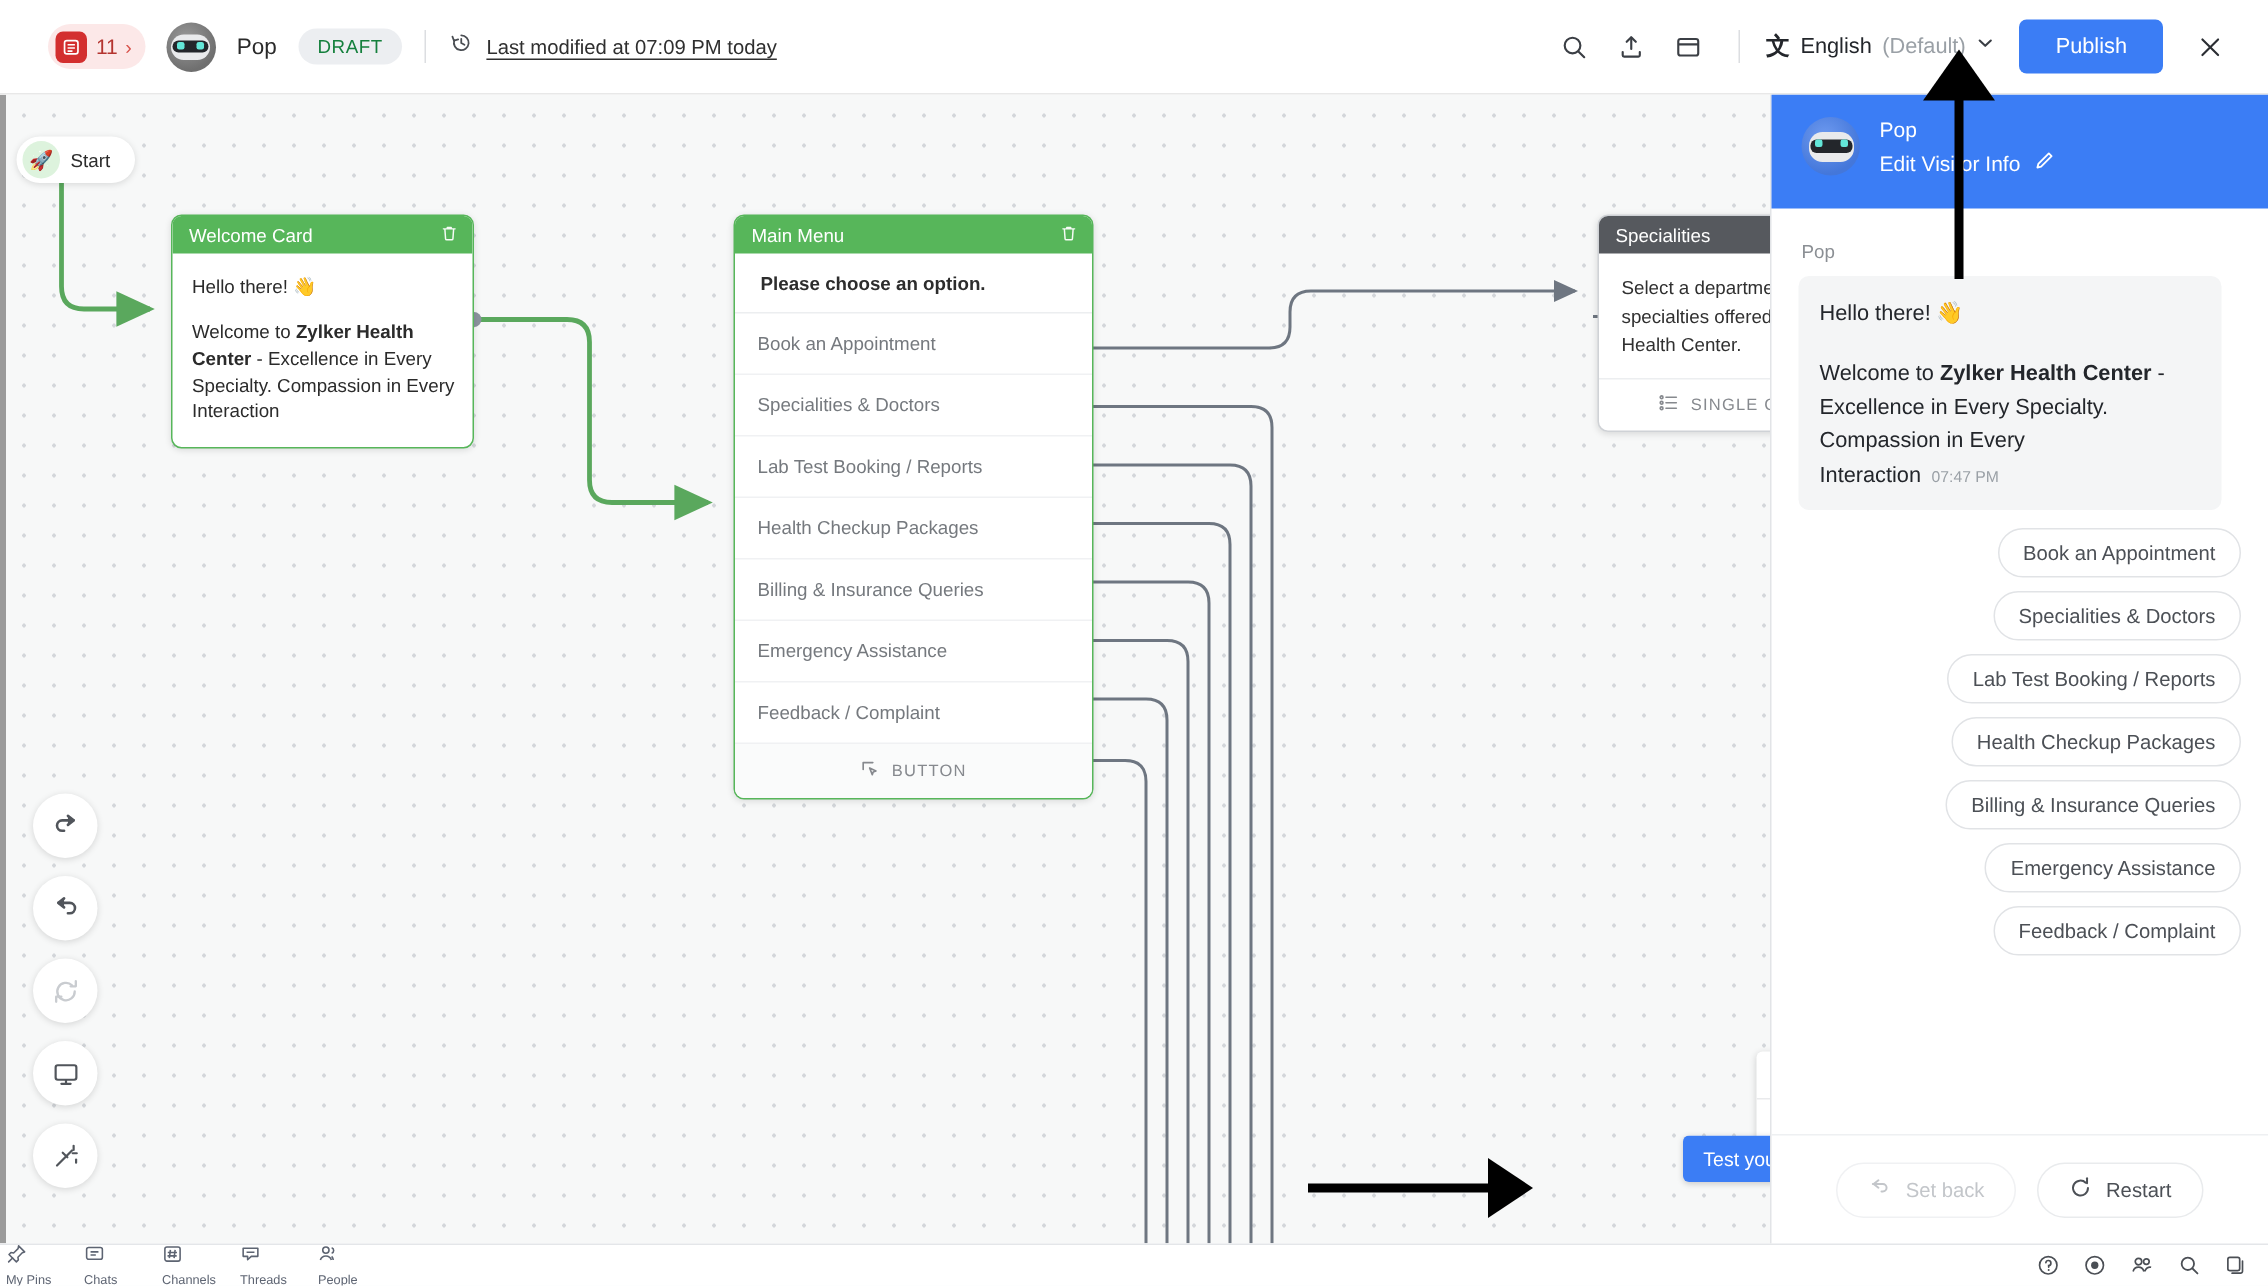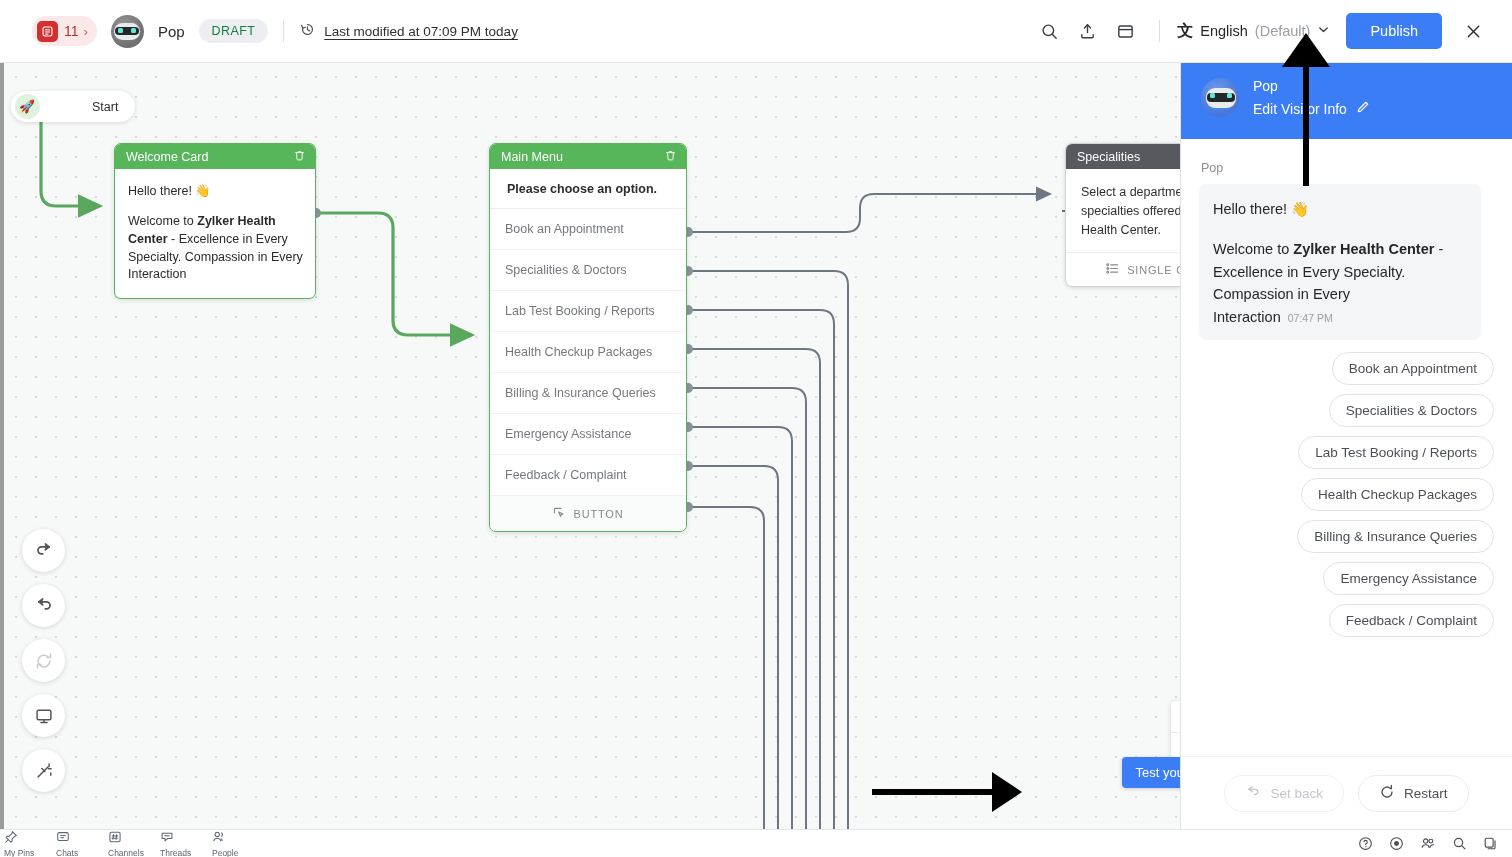--- a/index.html
+++ b/index.html
@@ -127,21 +127,21 @@
     letter-spacing: .8px; border-top: 1px solid #eceef0; display:flex;
     align-items:center; justify-content:center; gap: 8px; }
 
   .start-pill {
     position: absolute; left: 11px; top: 28px; height: 31px;
     background: #fff; border-radius: 16px; display: flex; align-items: center;
     gap: 7px; padding: 0 17px 0 4px; box-shadow: 0 1px 5px rgba(0,0,0,.13);
   }
   .start-circ { width: 25px; height: 25px; border-radius: 50%; background: #ddf3dd;
     display: flex; align-items: center; justify-content: center; font-size: 13px; }
-  .start-label { font-size: 12.5px; color: #2c2c2c; margin-left: 45px; }
+  .start-label { font-size: 12.5px; color: #2c2c2c; }
 
   .port { fill: #8b939e; }
 
   
   .float-btn {
     position: absolute; left: 22px; width: 43px; height: 43px; border-radius: 50%;
     background: #fff; box-shadow: 0 1px 5px rgba(0,0,0,.14);
     display: flex; align-items: center; justify-content: center; cursor: pointer;
     color: #51555b;
   }
@@ -385,21 +385,21 @@
       </span>
     </div>
     <div class="wc-body">
       <div class="wc-line1">Hello there! 👋</div>
       <div class="wc-line2">
         <span>Welcome to </span><b>Zylker Health Center</b><span> - Excellence in Every Specialty. Compassion in Every Interaction</span>
       </div>
     </div>
   </div>
 
-  <div class="node green" style="left:489px; top:80px; width:198px;">
+  <div class="node green" style="left:489px; top:80px; width:240px;">
     <div class="node-head">
       <span>Main Menu</span>
       <span class="trash">
         <svg width="13" height="13" viewBox="0 0 16 16" fill="none" stroke="#fff" stroke-width="1.2">
           <path d="M3.2 4.4h9.6M6.4 4.4V3.2h3.2v1.2M4.4 4.4l.6 8.2a.9.9 0 0 0 .9.8h4.2a.9.9 0 0 0 .9-.8l.6-8.2" stroke-linecap="round" stroke-linejoin="round"></path>
         </svg>
       </span>
     </div>
     <div class="mm-prompt">Please choose an option.</div>
     <div>

